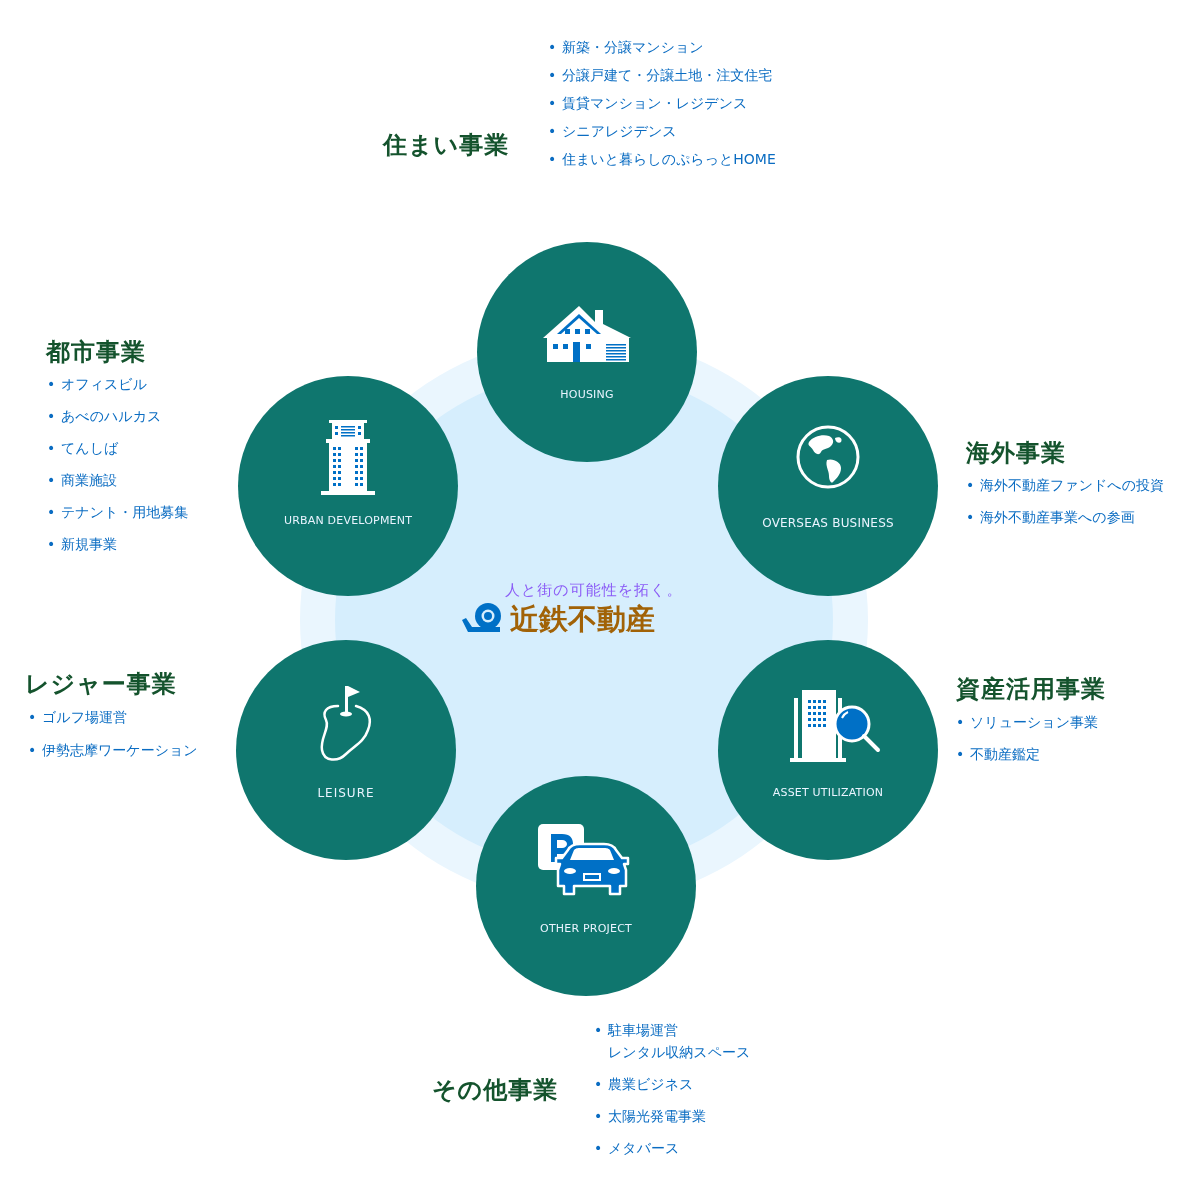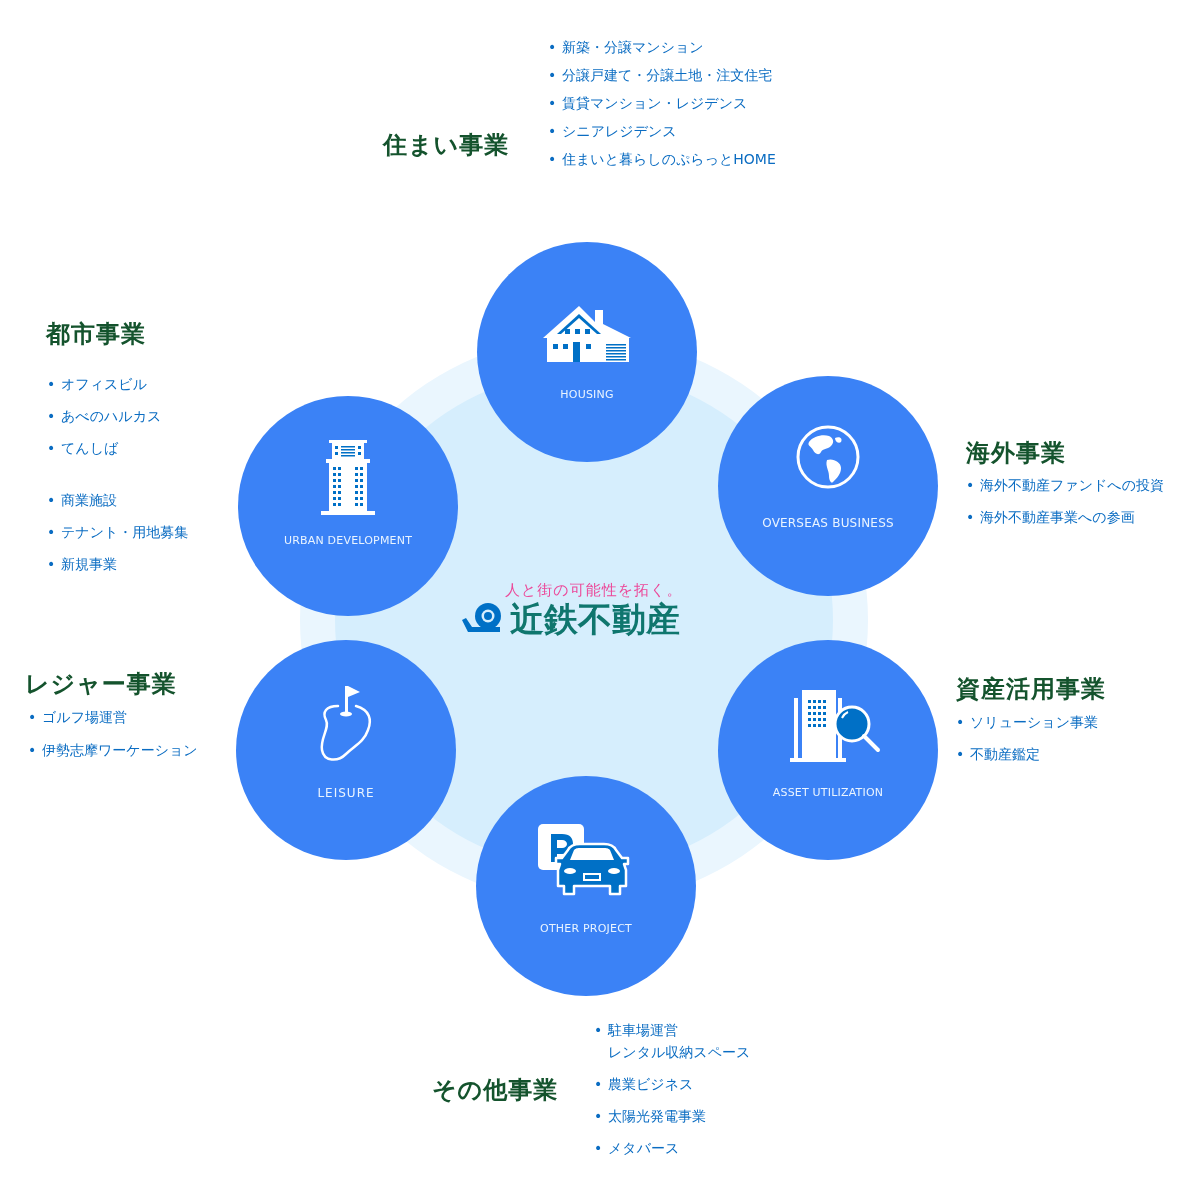--- a/index.html
+++ b/index.html
@@ -3,34 +3,34 @@
   <meta charset="utf-8">
   <style>
     html, body { margin: 0; padding: 0; background: #ffffff; }
     body { width: 1200px; height: 1200px; position: relative; overflow: hidden;
            font-family: "DejaVu Sans", "Liberation Sans", sans-serif; color: #0a6cc2; }
     .bg-outer { position: absolute; left: 300px; top: 336px; width: 568px; height: 568px;
                 border-radius: 50%; background: #eaf6fe; }
     .bg-inner { position: absolute; left: 335px; top: 371px; width: 498px; height: 498px;
                 border-radius: 50%; background: #d6eefd; }
     .node { position: absolute; width: 220px; height: 220px; border-radius: 50%;
-            background: #3b82f6; color: #fff; cursor: pointer; }
+            background: #0f766e; color: #fff; cursor: pointer; }
     .node .icon { position: absolute; left: 50%; transform: translateX(-50%); }
     .node .label { position: absolute; left: 0; right: 0; text-align: center;
                    font-size: 11px; letter-spacing: 0.2px; color: #eaf4ff; }
     .section-title { position: absolute; font-weight: bold; font-size: 24px; color: #14532d;
                      white-space: nowrap; letter-spacing: 1px; }
     ul.items { position: absolute; margin: 0; padding: 0; list-style: none; }
     ul.items li { position: relative; font-size: 14px; color: #0a6cc2; padding-left: 14px;
                   white-space: nowrap; }
     ul.items li::before { content: "•"; position: absolute; left: 0; top: 0; }
-    .tagline { position: absolute; left: 505px; top: 581px; font-size: 15px; color: #ec4899;
+    .tagline { position: absolute; left: 505px; top: 581px; font-size: 15px; color: #8b5cf6;
                letter-spacing: 1px; white-space: nowrap; }
     .logo { position: absolute; left: 460px; top: 602px; height: 36px; display: flex; align-items: center; }
-    .logo-text { font-size: 34px; font-weight: bold; color: #0f766e; letter-spacing: 0px; margin-left: 6px; }
+    .logo-text { font-size: 29px; font-weight: bold; color: #a16207; letter-spacing: 0px; margin-left: 6px; }
   </style>
 </head>
 <body>
 
 <div class="bg-outer"></div>
 <div class="bg-inner"></div>
 
 <div class="tagline">人と街の可能性を拓く。</div>
 <div class="logo">
   <svg width="44" height="36" viewBox="0 0 44 36">
@@ -61,21 +61,21 @@
         <rect x="65" y="43" width="20" height="1.5"></rect>
         <rect x="65" y="46" width="20" height="1.5"></rect>
         <rect x="65" y="49" width="20" height="1.5"></rect>
         <rect x="65" y="52" width="20" height="1.5"></rect>
         <rect x="65" y="55" width="20" height="1.5"></rect>
       </g>
   </svg>
   <div class="label" style="top:146px;">HOUSING</div>
 </div>
 
-<div class="node" style="left:238px; top:396px;">
+<div class="node" style="left:238px; top:376px;">
   <svg class="icon" style="top:42px;" width="54" height="78" viewBox="0 0 54 78">
     <rect x="8" y="2" width="38" height="3" fill="#fff"></rect>
     <rect x="11" y="5" width="32" height="16" fill="#fff"></rect>
     <g fill="#0070c6">
         <rect x="20" y="8" width="14" height="1.5"></rect>
         <rect x="20" y="11" width="14" height="1.5"></rect>
         <rect x="20" y="14" width="14" height="1.5"></rect>
         <rect x="20" y="17" width="14" height="1.5"></rect>
         <rect x="14" y="8" width="3" height="3"></rect>
         <rect x="14" y="14" width="3" height="3"></rect>
@@ -190,26 +190,26 @@
 
 <div class="section-title" style="left:383px; top:129px;">住まい事業</div>
 <ul class="items" style="left:548px; top:39px;">
   <li style="height:28px;">新築・分譲マンション</li>
   <li style="height:28px;">分譲戸建て・分譲土地・注文住宅</li>
   <li style="height:28px;">賃貸マンション・レジデンス</li>
   <li style="height:28px;">シニアレジデンス</li>
   <li style="height:28px;">住まいと暮らしのぷらっとHOME</li>
 </ul>
 
-<div class="section-title" style="left:46px; top:318px;">都市事業</div>
+<div class="section-title" style="left:46px; top:336px;">都市事業</div>
 <ul class="items" style="left:47px; top:376px;">
   <li style="height:32px;">オフィスビル</li>
   <li style="height:32px;">あべのハルカス</li>
   <li style="height:32px;">てんしば</li>
-  <li style="height:32px;margin-top:20px;">商業施設</li>
+  <li style="height:32px;">商業施設</li>
   <li style="height:32px;">テナント・用地募集</li>
   <li style="height:32px;">新規事業</li>
 </ul>
 
 <div class="section-title" style="left:966px; top:437px;">海外事業</div>
 <ul class="items" style="left:966px; top:477px;">
   <li style="height:32px;">海外不動産ファンドへの投資</li>
   <li style="height:32px;">海外不動産事業への参画</li>
 </ul>
 

